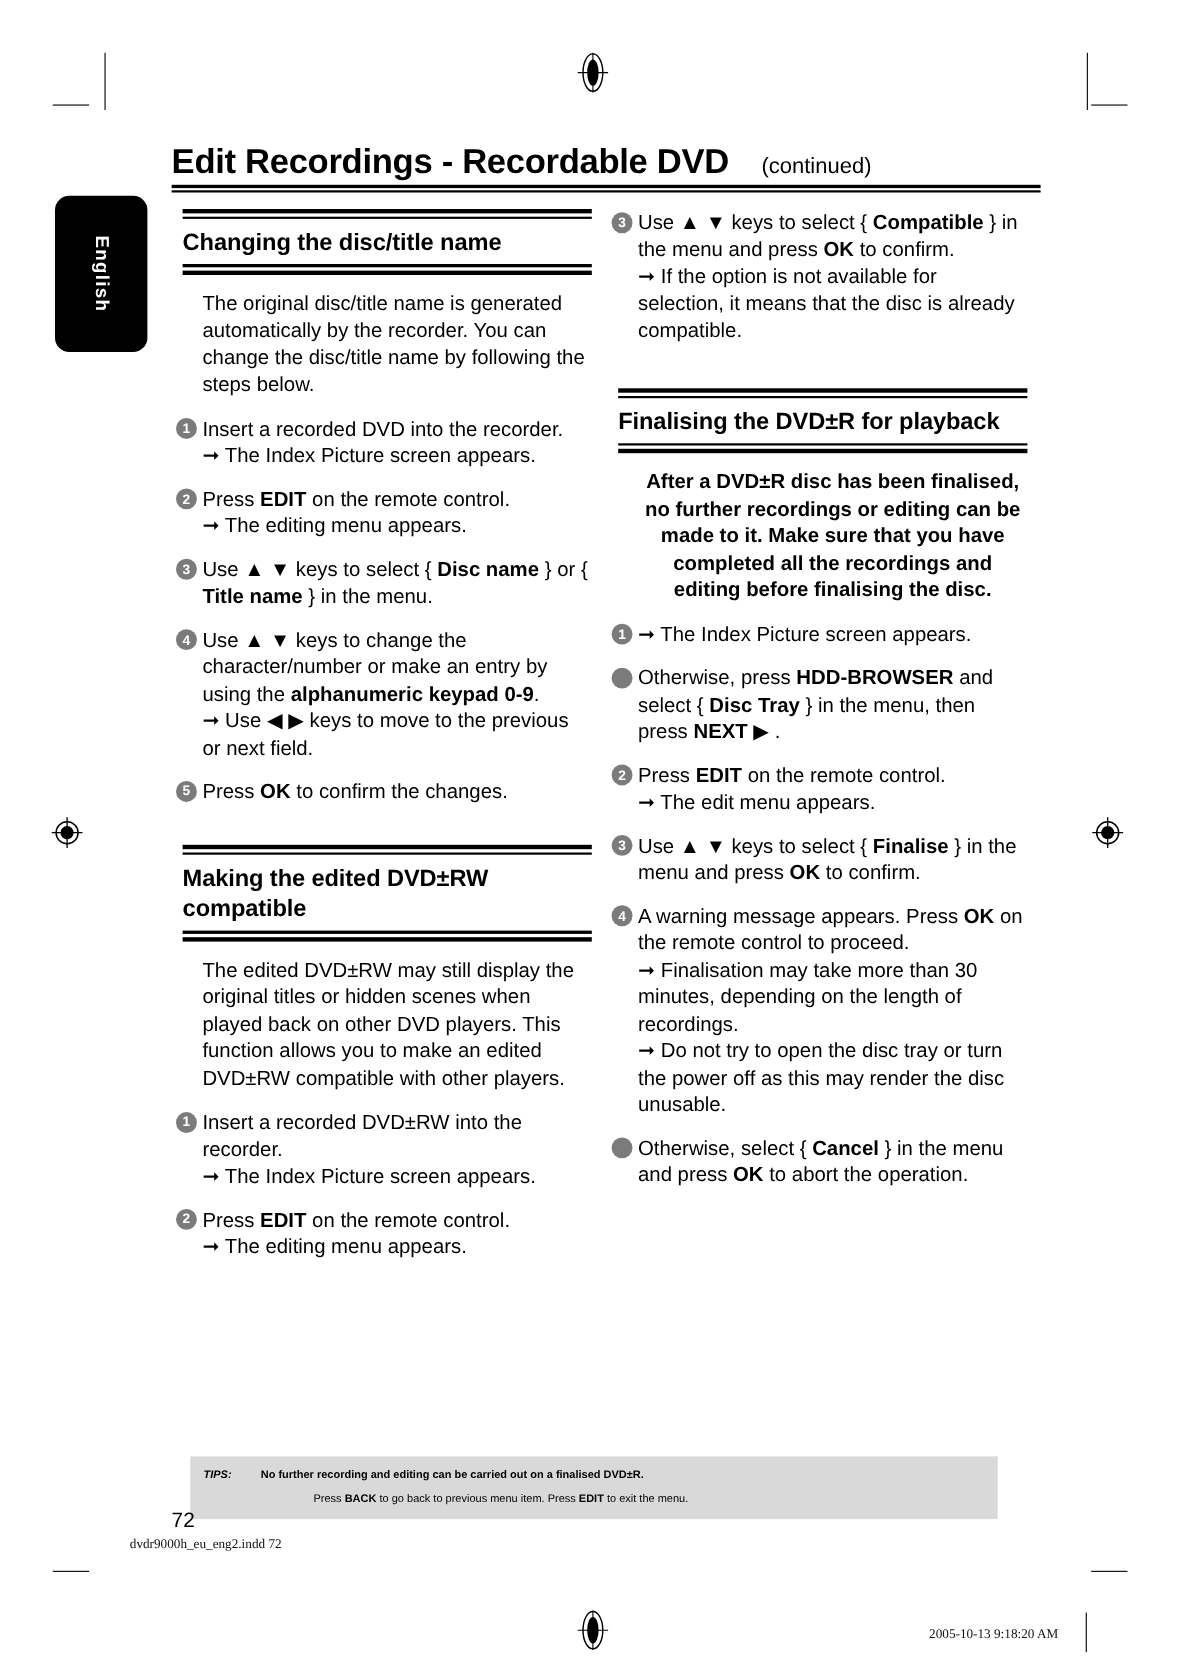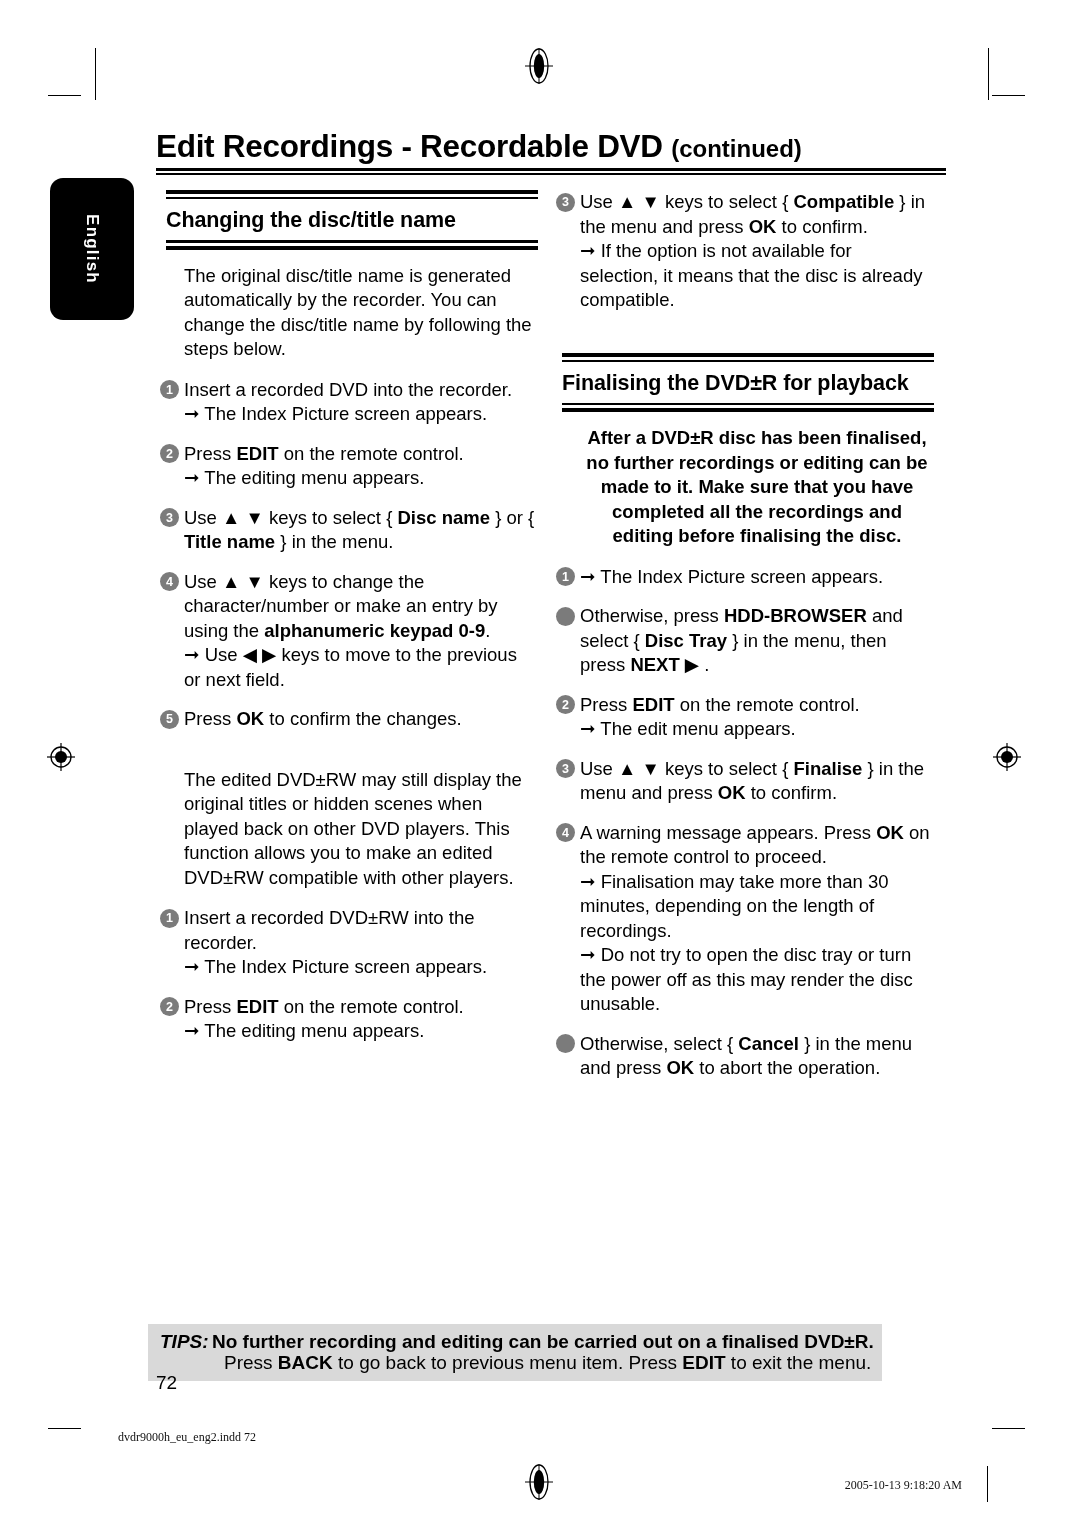--- a/index.html
+++ b/index.html
@@ -26,21 +26,21 @@
     transform:rotate(90deg);transform-origin:42px 42px;
     display:flex;align-items:center;justify-content:center;
     color:#fff;font-weight:bold;font-size:17px;letter-spacing:1.2px;
   }
 
   
   .page-title{
     position:absolute;left:156px;top:128px;width:790px;
     font-size:31.5px;font-weight:bold;letter-spacing:-0.3px;white-space:nowrap;
   }
-  .page-title .cont{font-size:24px;font-weight:bold;letter-spacing:0;}
+  .page-title .cont{font-size:20px;font-weight:normal;letter-spacing:0;margin-left:21px;}
   .title-rule{position:absolute;left:156px;width:790px;background:#000;}
   .title-rule.thick{top:168px;height:3px;}
   .title-rule.thin{top:173px;height:1.6px;}
 
   
   .col{position:absolute;width:378px;font-size:18.5px;line-height:24.5px;}
   .col.left{left:160px;top:190px;}
   .col.right{left:556px;top:190px;}
 
   
@@ -65,41 +65,41 @@
     display:flex;align-items:center;justify-content:center;line-height:1;
   }
   .step.bullet .marker{background:#7b7b7b;}
   .step .sub{display:block;}
   .step .sub .arrow{font-weight:normal;}
 
   b,.b{font-weight:bold;}
 
   
   .tips{
-    position:absolute;left:148px;top:1324px;width:734px;
+    position:absolute;left:173px;top:1324px;width:734px;
     background:#d9d9d9;
-    font-size:19px;line-height:21px;
+    font-size:10px;line-height:21px;
     padding:7px 0 8px 0;
     box-sizing:border-box;
   }
   .tips .row{display:flex;}
   .tips .lbl{
     width:64px;flex:0 0 64px;text-align:left;padding-left:12px;
     font-weight:bold;font-style:italic;box-sizing:border-box;
   }
   .tips .txt{flex:1;font-weight:bold;}
-  .tips .row2{padding-left:76px;}
+  .tips .row2{padding-left:112px;}
 
   .page-no{
     position:absolute;left:156px;top:1372px;font-size:19px;font-weight:normal;
   }
 
   
   .slug{position:absolute;font-size:12px;font-family:"Liberation Serif","DejaVu Serif",serif;color:#111;}
-  .slug.left{left:118px;top:1430px;}
+  .slug.left{left:118px;top:1396px;}
   .slug.right{right:118px;top:1478px;}
   .slug-divider{position:absolute;right:92px;top:1466px;width:1.3px;height:36px;background:#000;}
 </style>
 </head>
 <body>
 
 <div class="page">
 
   <div class="cropmark" style="left:95px;top:48px;width:1.4px;height:52px;"></div>
   <div class="cropmark" style="left:48px;top:95px;width:33px;height:1.4px;"></div>
@@ -184,20 +184,27 @@
       <span>Use ▲ ▼ keys to change the character/number or make an entry by using the </span><b>alphanumeric keypad 0-9</b><span>.</span>
       <span class="sub"><span class="arrow">➞</span> <span>Use ◀ ▶ keys to move to the previous or next field.</span></span>
     </div>
 
 
     <div class="step" style="margin-bottom:36px;">
       <span class="marker">5</span>
       <span>Press </span><b>OK</b><span> to confirm the changes.</span>
     </div>
 
+    <div class="sec-head">
+      <div class="rule-top-a"></div>
+      <div class="rule-top-b"></div>
+      <h2>Making the edited DVD±RW compatible</h2>
+      <div class="rule-bot-a"></div>
+      <div class="rule-bot-b"></div>
+    </div>
 
     <p class="body">The edited DVD±RW may still display the original titles or hidden scenes when played back on other DVD players. This function allows you to make an edited DVD±RW compatible with other players.</p>
 
     <div class="step">
       <span class="marker">1</span>
       <span>Insert a recorded DVD±RW into the recorder.</span>
       <span class="sub"><span class="arrow">➞</span> <span>The Index Picture screen appears.</span></span>
     </div>
 
     <div class="step">

